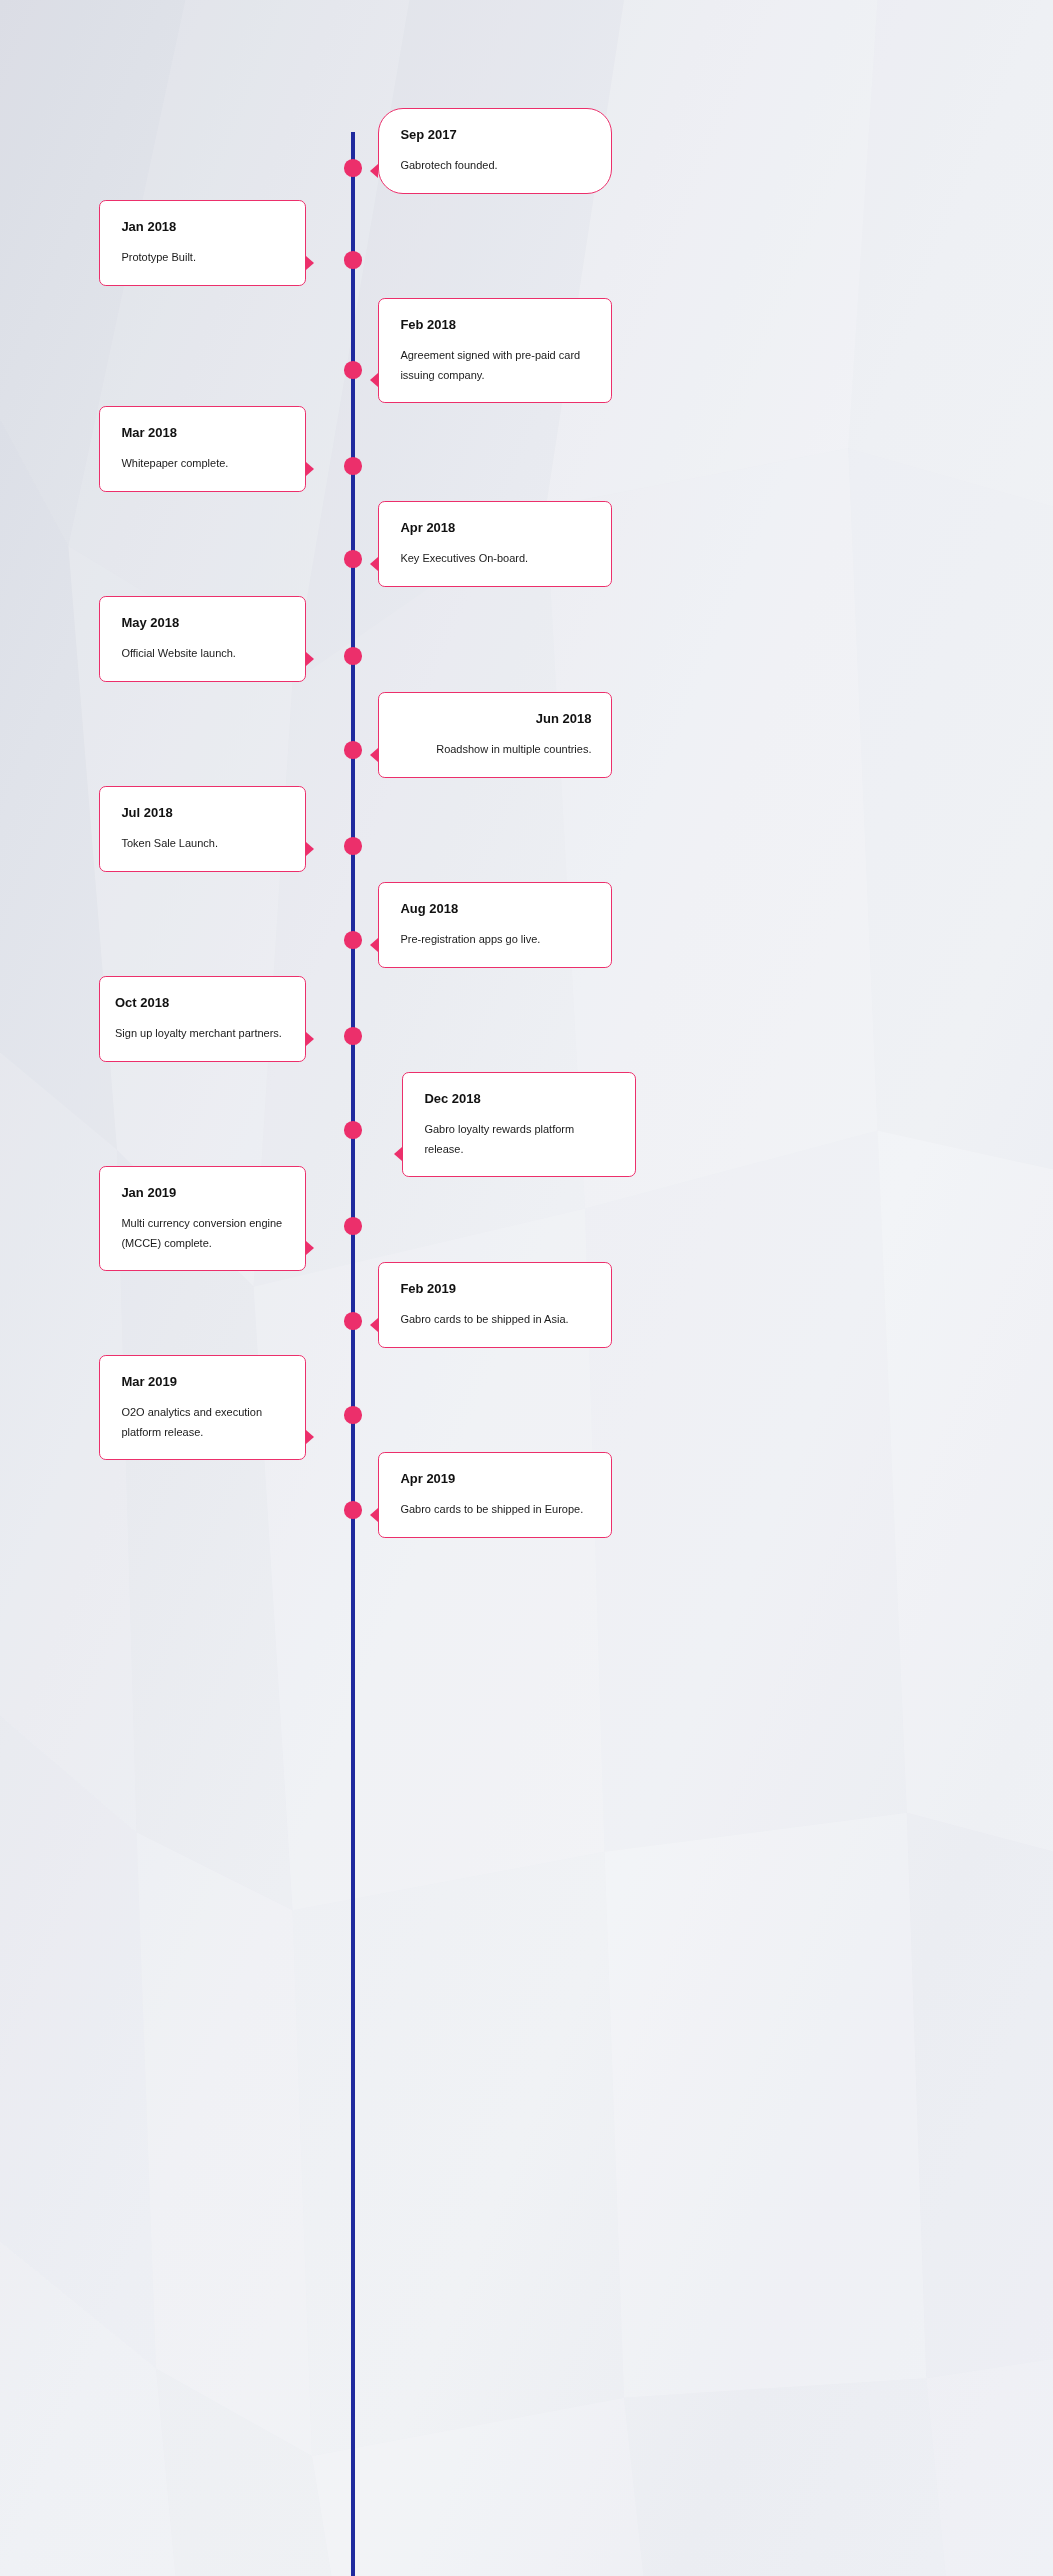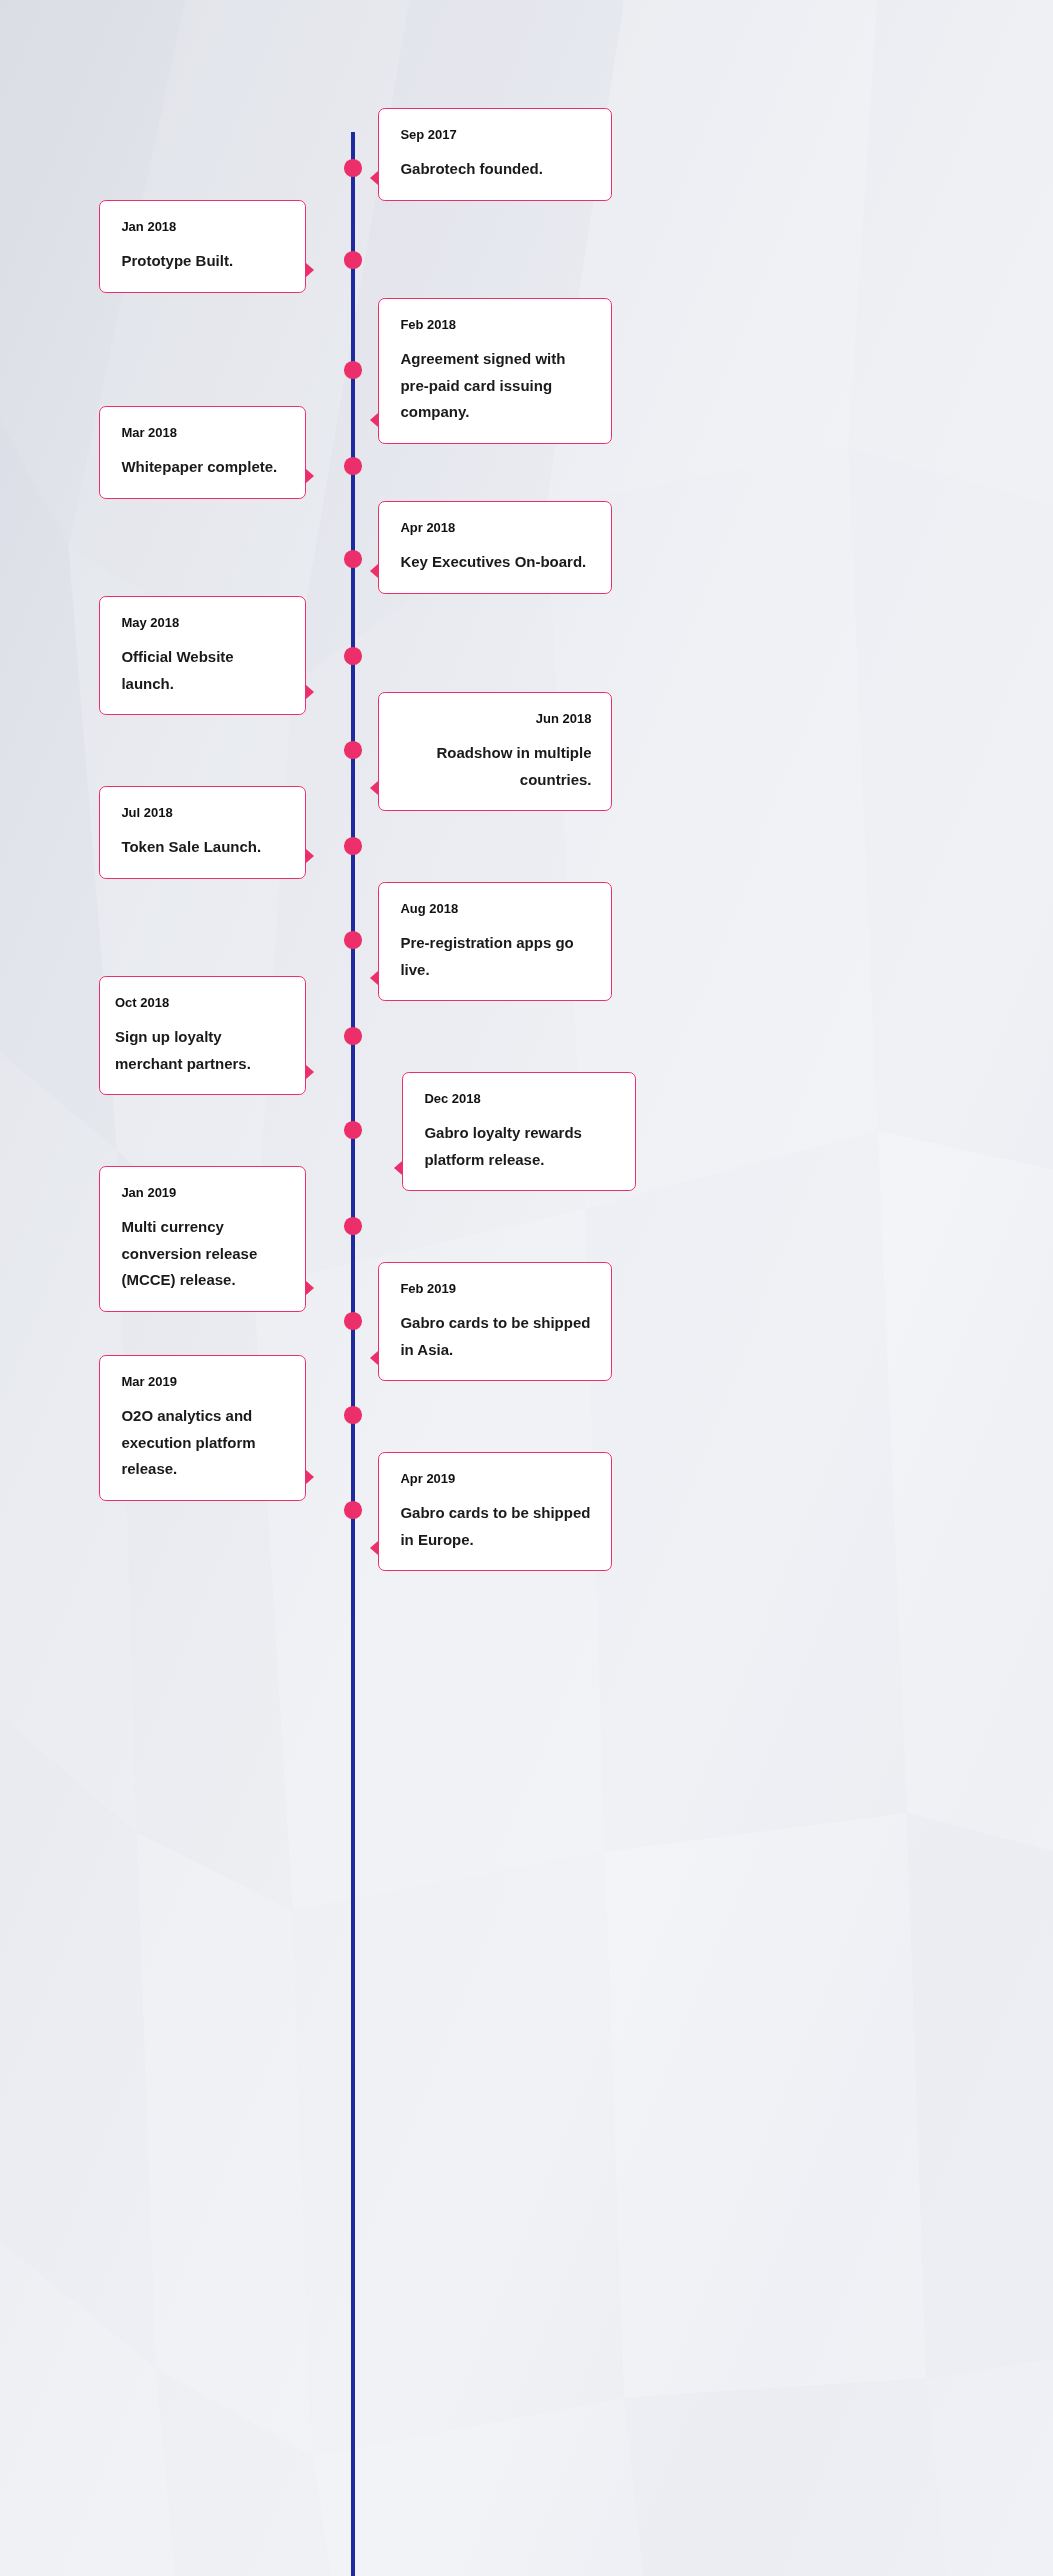--- a/index.html
+++ b/index.html
@@ -99,22 +99,22 @@
   }
 
   .card-title {
     font-size: 13px;
     font-weight: bold;
     color: #111111;
     line-height: 1.25;
     margin: 0 0 13.6px 0;
   }
   .card-body {
-    font-size: 15px;
-    font-weight: 700;
+    font-size: 11px;
+    font-weight: 400;
     color: #1a1a1a;
     line-height: 1.75;
     margin: 0;
   }
 
   
   .arrow {
     position: absolute;
     width: 0;
     height: 0;
@@ -167,21 +167,21 @@
     <polygon points="640,2460 950,2440 970,2643 660,2643" fill="#ffffff" opacity="0.12"></polygon>
     <polygon points="950,2440 1081,2420 1081,2643 970,2643" fill="#ffffff" opacity="0.20"></polygon>
   </svg>
 
 
   <div id="spine"></div>
 
   <div id="milestones">
       <div class="milestone" style="top: 168px;">
         <div class="dot"></div>
-        <div class="card right" style="top: -60px; min-height: 68px;">
+        <div class="card right" style="top: -60px; min-height: 68px; border-radius: 25px;">
           <div class="card-title">Sep 2017</div>
           <div class="card-body">Gabrotech founded.</div>
           <div class="arrow"></div>
         </div>
       </div>
       <div class="milestone" style="top: 260px;">
         <div class="dot"></div>
         <div class="card left" style="top: -60px; min-height: 70px;">
           <div class="card-title">Jan 2018</div>
           <div class="card-body">Prototype Built.</div>
@@ -257,21 +257,21 @@
         <div class="card right" style="top: -58px; min-height: 68px; margin-left: 24px;">
           <div class="card-title">Dec 2018</div>
           <div class="card-body">Gabro loyalty rewards platform release.</div>
           <div class="arrow"></div>
         </div>
       </div>
       <div class="milestone" style="top: 1226px;">
         <div class="dot"></div>
         <div class="card left" style="top: -60px; min-height: 70px;">
           <div class="card-title">Jan 2019</div>
-          <div class="card-body">Multi currency conversion release (MCCE) release.</div>
+          <div class="card-body">Multi currency conversion engine (MCCE) complete.</div>
           <div class="arrow"></div>
         </div>
       </div>
       <div class="milestone" style="top: 1321px;">
         <div class="dot"></div>
         <div class="card right" style="top: -59px; min-height: 68px;">
           <div class="card-title">Feb 2019</div>
           <div class="card-body">Gabro cards to be shipped in Asia.</div>
           <div class="arrow"></div>
         </div>

